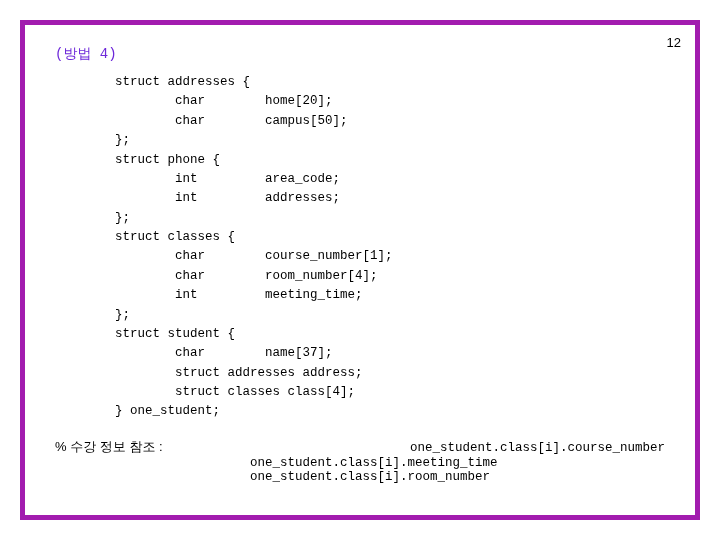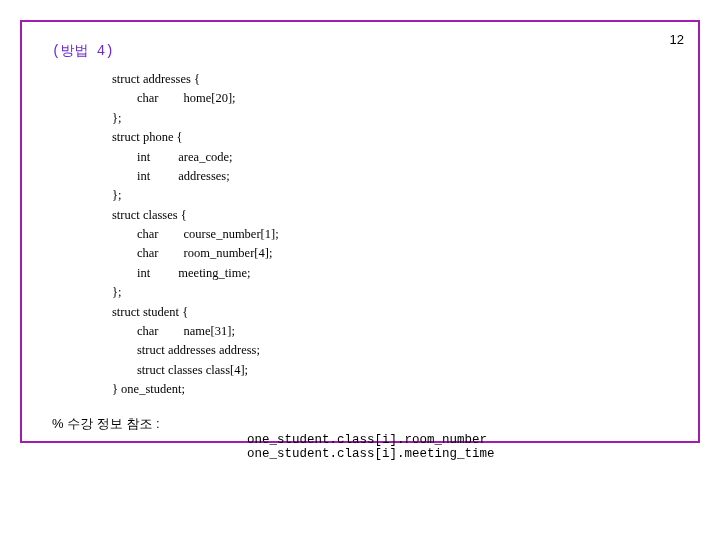--- a/index.html
+++ b/index.html
@@ -18,23 +18,23 @@
 
     .page {
       width: 720px;
       height: 540px;
       background: #ffffff;
       position: relative;
       padding: 20px;
     }
 
     .slide-border {
-      border: 2px solid #a21caf;
+      border: 5px solid #a21caf;
       width: 680px;
-      height: 423px;
+      height: 500px;
       margin: 0 auto;
       padding: 20px 30px;
       position: relative;
     }
 
     .page-number {
       position: absolute;
       top: 10px;
       right: 14px;
       font-family: Arial, sans-serif;
@@ -53,21 +53,20 @@
       font-family: 'Courier New', Courier, monospace;
       font-size: 12.5px;
       line-height: 1.55;
       color: #000000;
       margin-left: 60px;
     }
 
     .code-line {
       display: flex;
       white-space: pre;
-      font-family: Liberation Serif, serif;
     }
 
     .comment-section {
       margin-top: 16px;
       font-family: Arial, sans-serif;
       font-size: 13px;
       color: #000000;
     }
 
     .comment-line {
@@ -99,47 +98,49 @@
   <div class="slide-border">
 
     <span class="page-number">12</span>
 
     <div class="method-label">(방법 4)</div>
 
     <div class="code-block">
 
       <div class="code-line"><span>struct addresses {</span></div>
       <div class="code-line"><span>        char        home[20];</span></div>
+      <div class="code-line"><span>        char        campus[50];</span></div>
       <div class="code-line"><span>};</span></div>
 
       <div class="code-line"><span>struct phone {</span></div>
       <div class="code-line"><span>        int         area_code;</span></div>
       <div class="code-line"><span>        int         addresses;</span></div>
       <div class="code-line"><span>};</span></div>
 
       <div class="code-line"><span>struct classes {</span></div>
       <div class="code-line"><span>        char        course_number[1];</span></div>
       <div class="code-line"><span>        char        room_number[4];</span></div>
       <div class="code-line"><span>        int         meeting_time;</span></div>
       <div class="code-line"><span>};</span></div>
 
       <div class="code-line"><span>struct student {</span></div>
-      <div class="code-line"><span>        char        name[31];</span></div>
+      <div class="code-line"><span>        char        name[37];</span></div>
       <div class="code-line"><span>        struct addresses address;</span></div>
       <div class="code-line"><span>        struct classes class[4];</span></div>
       <div class="code-line"><span>} one_student;</span></div>
 
     </div>
 
     <div class="comment-section">
       <div class="comment-line">
         <span class="comment-label">% 수강 정보 참조 : </span>
+        <span class="comment-code">one_student.class[i].course_number</span>
+      </div>
+      <div class="comment-line comment-indent">
+        <span class="comment-code">one_student.class[i].meeting_time</span>
       </div>
       <div class="comment-line comment-indent">
         <span class="comment-code">one_student.class[i].room_number</span>
-      </div>
-      <div class="comment-line comment-indent">
-        <span class="comment-code">one_student.class[i].meeting_time</span>
       </div>
     </div>
 
   </div>
 </div>
 
 </body></html>

